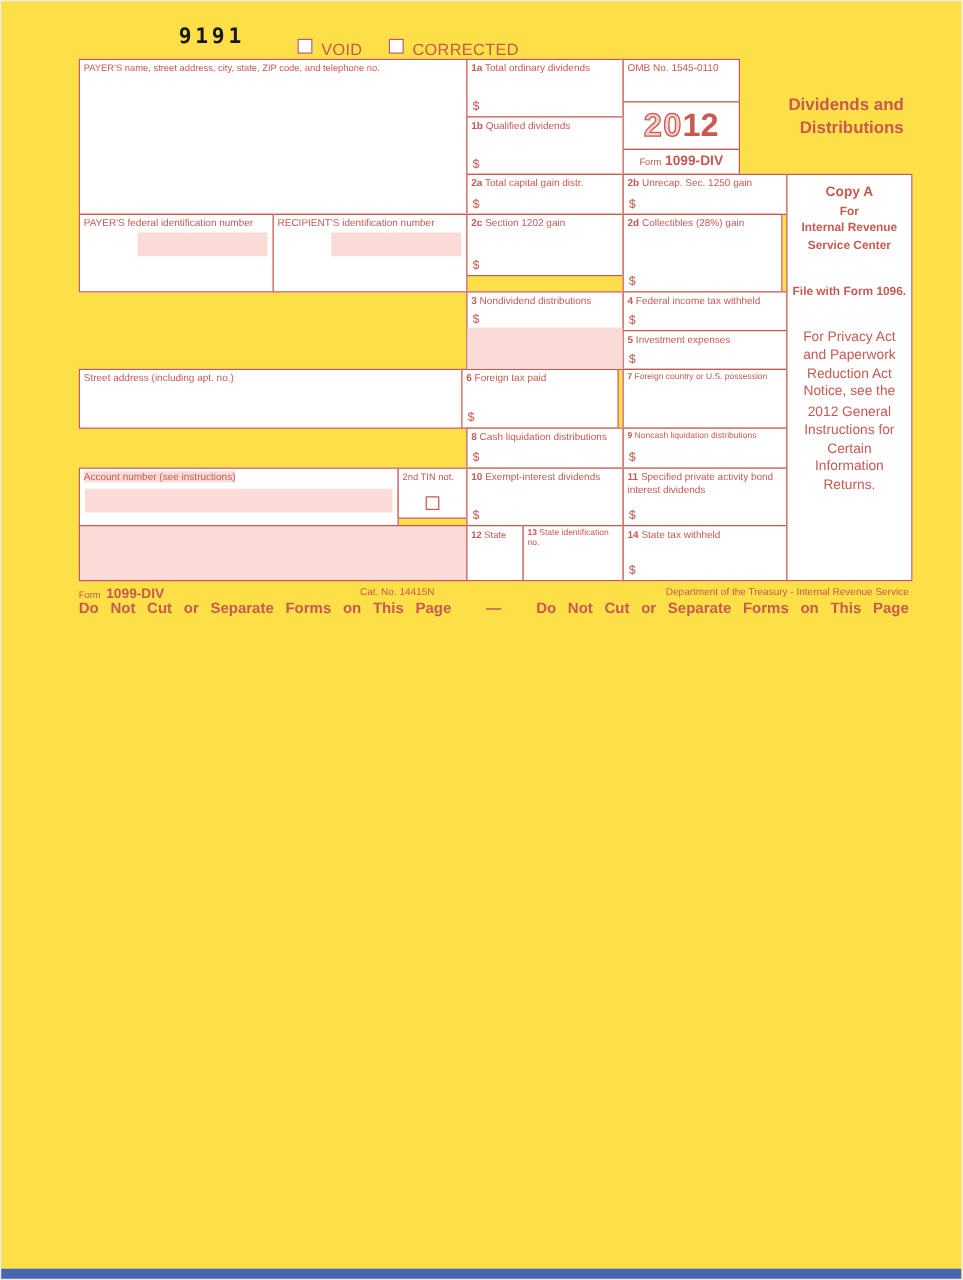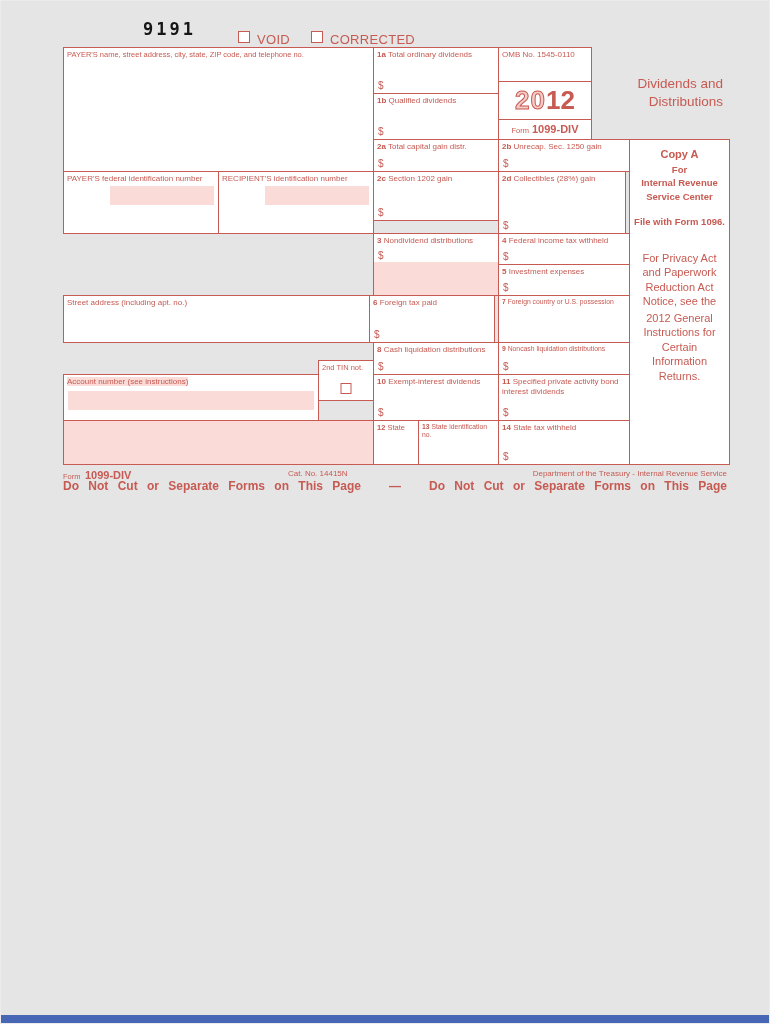--- a/index.html
+++ b/index.html
@@ -1,44 +1,44 @@
 <!DOCTYPE html>
 <html style="--red: #c75a52; --pink: #fbdbd8; --bar: #4767b6;"><head>
 <meta charset="utf-8">
 <style>
   *{box-sizing:border-box;margin:0;padding:0}
   :root{--red:#c75a52;--pink:#fbdbd8;--bar:#4767b6}
   html,body{background:#fff}
   body{width:770px;height:1024px;position:relative;font-family:"Liberation Sans",sans-serif;overflow:hidden}
-  .page{position:absolute;inset:0;background:#e5e5e5;border:1px solid #ececec}
+  .page{position:absolute;inset:0;background:#fde047;border:1px solid #ececec}
   
   .c{position:absolute;border:1px solid var(--red);color:var(--red);background:#fff}
   .bl{position:relative;z-index:2;font-size:8px;line-height:1.2;padding:2px 3px}
   .bl .num{font-weight:700}
   .dol{position:absolute;left:4px;bottom:2px;font-size:10px;z-index:2}
   .dolin{display:block;font-size:10px;padding:2px 4px;position:relative;z-index:2}
   .fillrect{position:absolute;background:var(--pink);z-index:1}
   .pinkbg{background:var(--pink)}
   
   .scan{position:absolute;left:142px;top:18px;font-family:"DejaVu Sans Mono",monospace;font-weight:700;font-size:17px;letter-spacing:3px;color:#161616}
   .chk{position:absolute;width:12px;height:12px;border:1px solid var(--red);background:#fff}
   .chklabel{position:absolute;font-size:13px;font-weight:400;color:var(--red);letter-spacing:.3px}
   
-  .title{position:absolute;left:591px;top:48px;width:133px;height:88px;display:flex;flex-direction:column;justify-content:center;align-items:flex-end;text-align:right;color:var(--red);font-weight:400;font-size:13.5px;line-height:1.3;padding-right:2px}
+  .title{position:absolute;left:591px;top:48px;width:133px;height:88px;display:flex;flex-direction:column;justify-content:center;align-items:flex-end;text-align:right;color:var(--red);font-weight:700;font-size:13.5px;line-height:1.3;padding-right:2px}
   .yearcell{display:flex;align-items:center;justify-content:center}
   .y20{font-size:26px;font-weight:700;color:#f5cdc8;-webkit-text-stroke:1px var(--red);letter-spacing:1px}
   .y12{font-size:26px;font-weight:700;color:var(--red)}
   .fncell{display:flex;align-items:baseline;justify-content:center;gap:3px;padding-top:3px}
   .fnw{font-size:7.5px}
   .fnn{font-size:11px;font-weight:700}
   
   .sb{padding:6px 3px;text-align:center}
   .ca1{font-size:11px;font-weight:700;line-height:1.5}
   .cal{font-size:9.5px;font-weight:700;line-height:1.45}
-  .caf{font-size:9.5px;font-weight:700;margin-top:12px}
+  .caf{font-size:9.5px;font-weight:700;margin-top:24px}
   .pv{margin-top:24px;font-size:11px;line-height:1.32}
   .pvb{font-weight:400;margin-top:2px}
   
   .tinchk{position:absolute;left:50%;transform:translateX(-50%);bottom:6px;width:11px;height:11px;border:1px solid var(--red);background:#fff;z-index:2}
   
   .fid{position:absolute;left:62px;top:464px;color:var(--red)}
   .fw{font-size:7.5px}
   .fn{font-size:11px;font-weight:700}
   .cat{position:absolute;left:287px;top:468px;color:var(--red);font-size:8px}
   .dept{position:absolute;right:42px;top:468px;color:var(--red);font-size:8px}
@@ -146,21 +146,21 @@
   </div>
   <div class="c" style="left:497px;top:341px;width:132px;height:33px">
     <div class="bl" style="font-size:6.8px"><span class="num">9</span> <span>Noncash liquidation distributions</span></div>
     <div class="dol">$</div>
   </div>
 
   <div class="c" style="left:62px;top:373px;width:256px;height:47px">
     <div class="bl"><span style="background:var(--pink)">Account number (see instructions)</span></div>
     <div class="fillrect" style="left:4px;right:4px;top:16px;height:19px"></div>
   </div>
-  <div class="c" style="left:317px;top:359px;width:56px;height:41px">
+  <div class="c" style="left:317px;top:373px;width:56px;height:41px">
     <div class="bl" style="font-size:7.5px">2nd TIN not.</div>
     <div class="tinchk"></div>
   </div>
   <div class="c" style="left:372px;top:373px;width:126px;height:47px">
     <div class="bl"><span class="num">10</span> <span>Exempt-interest dividends</span></div>
     <div class="dol">$</div>
   </div>
   <div class="c" style="left:497px;top:373px;width:132px;height:47px">
     <div class="bl"><span class="num">11</span> <span>Specified private activity bond interest dividends</span></div>
     <div class="dol">$</div>

